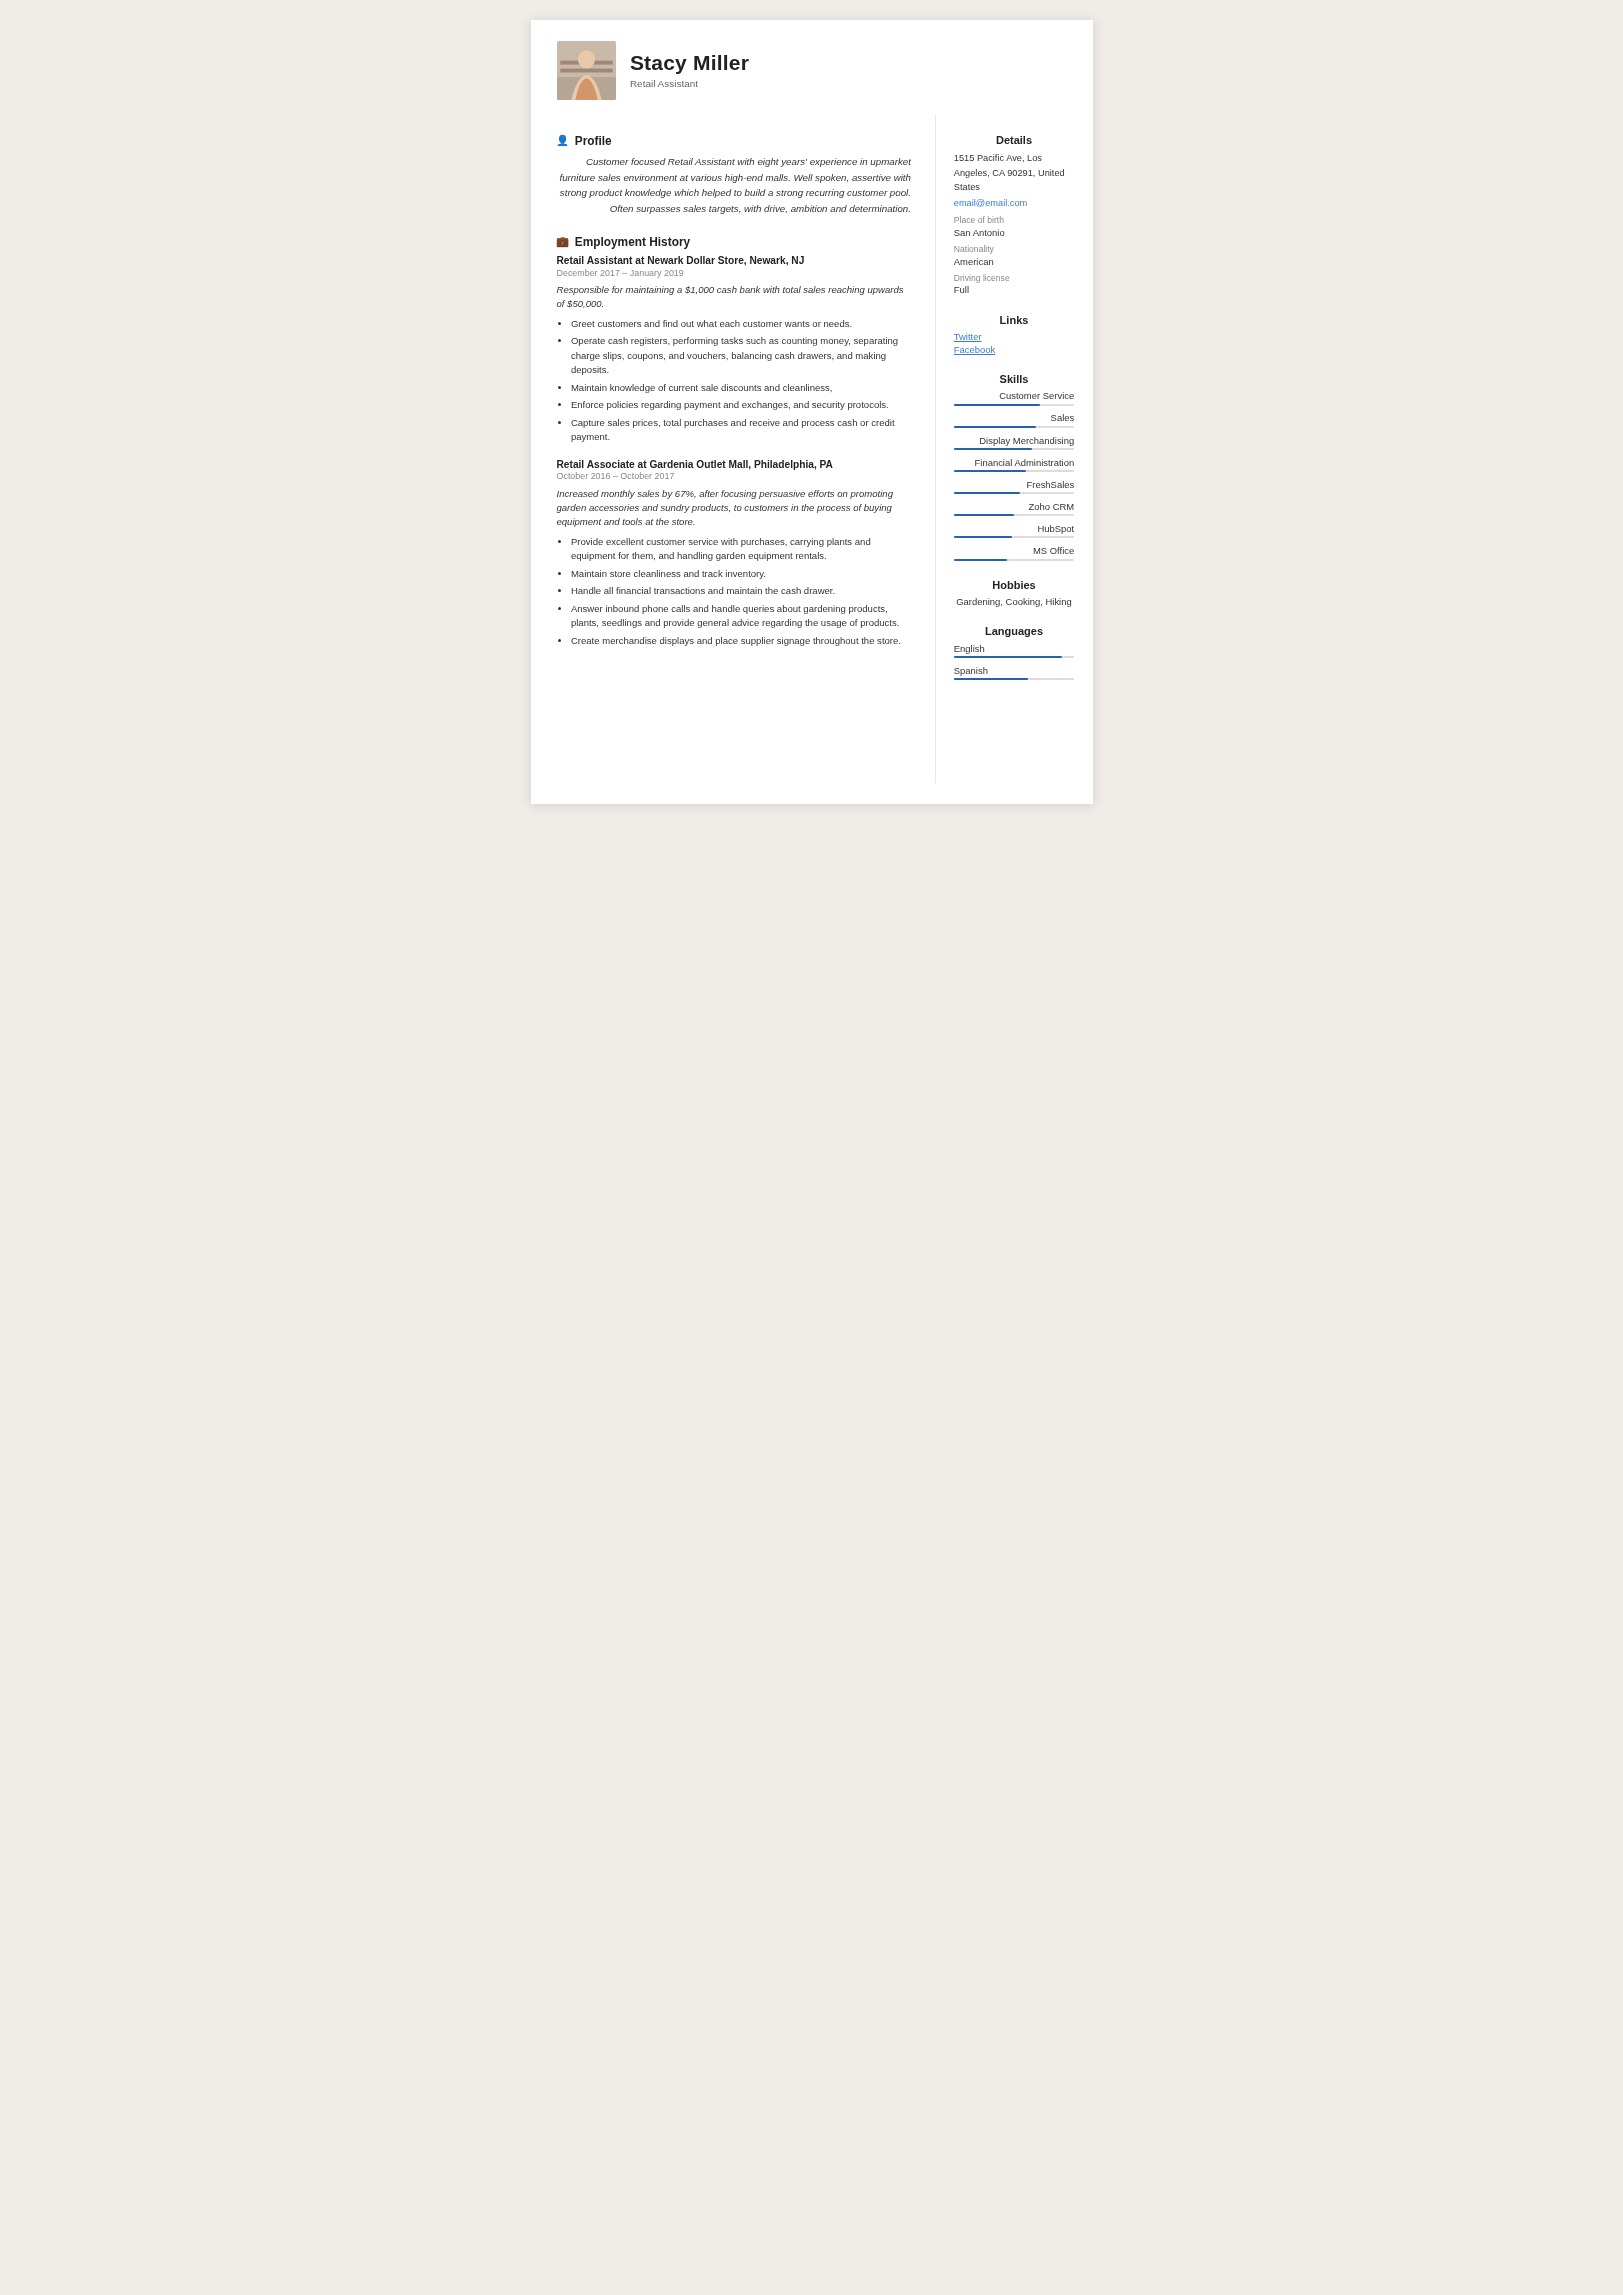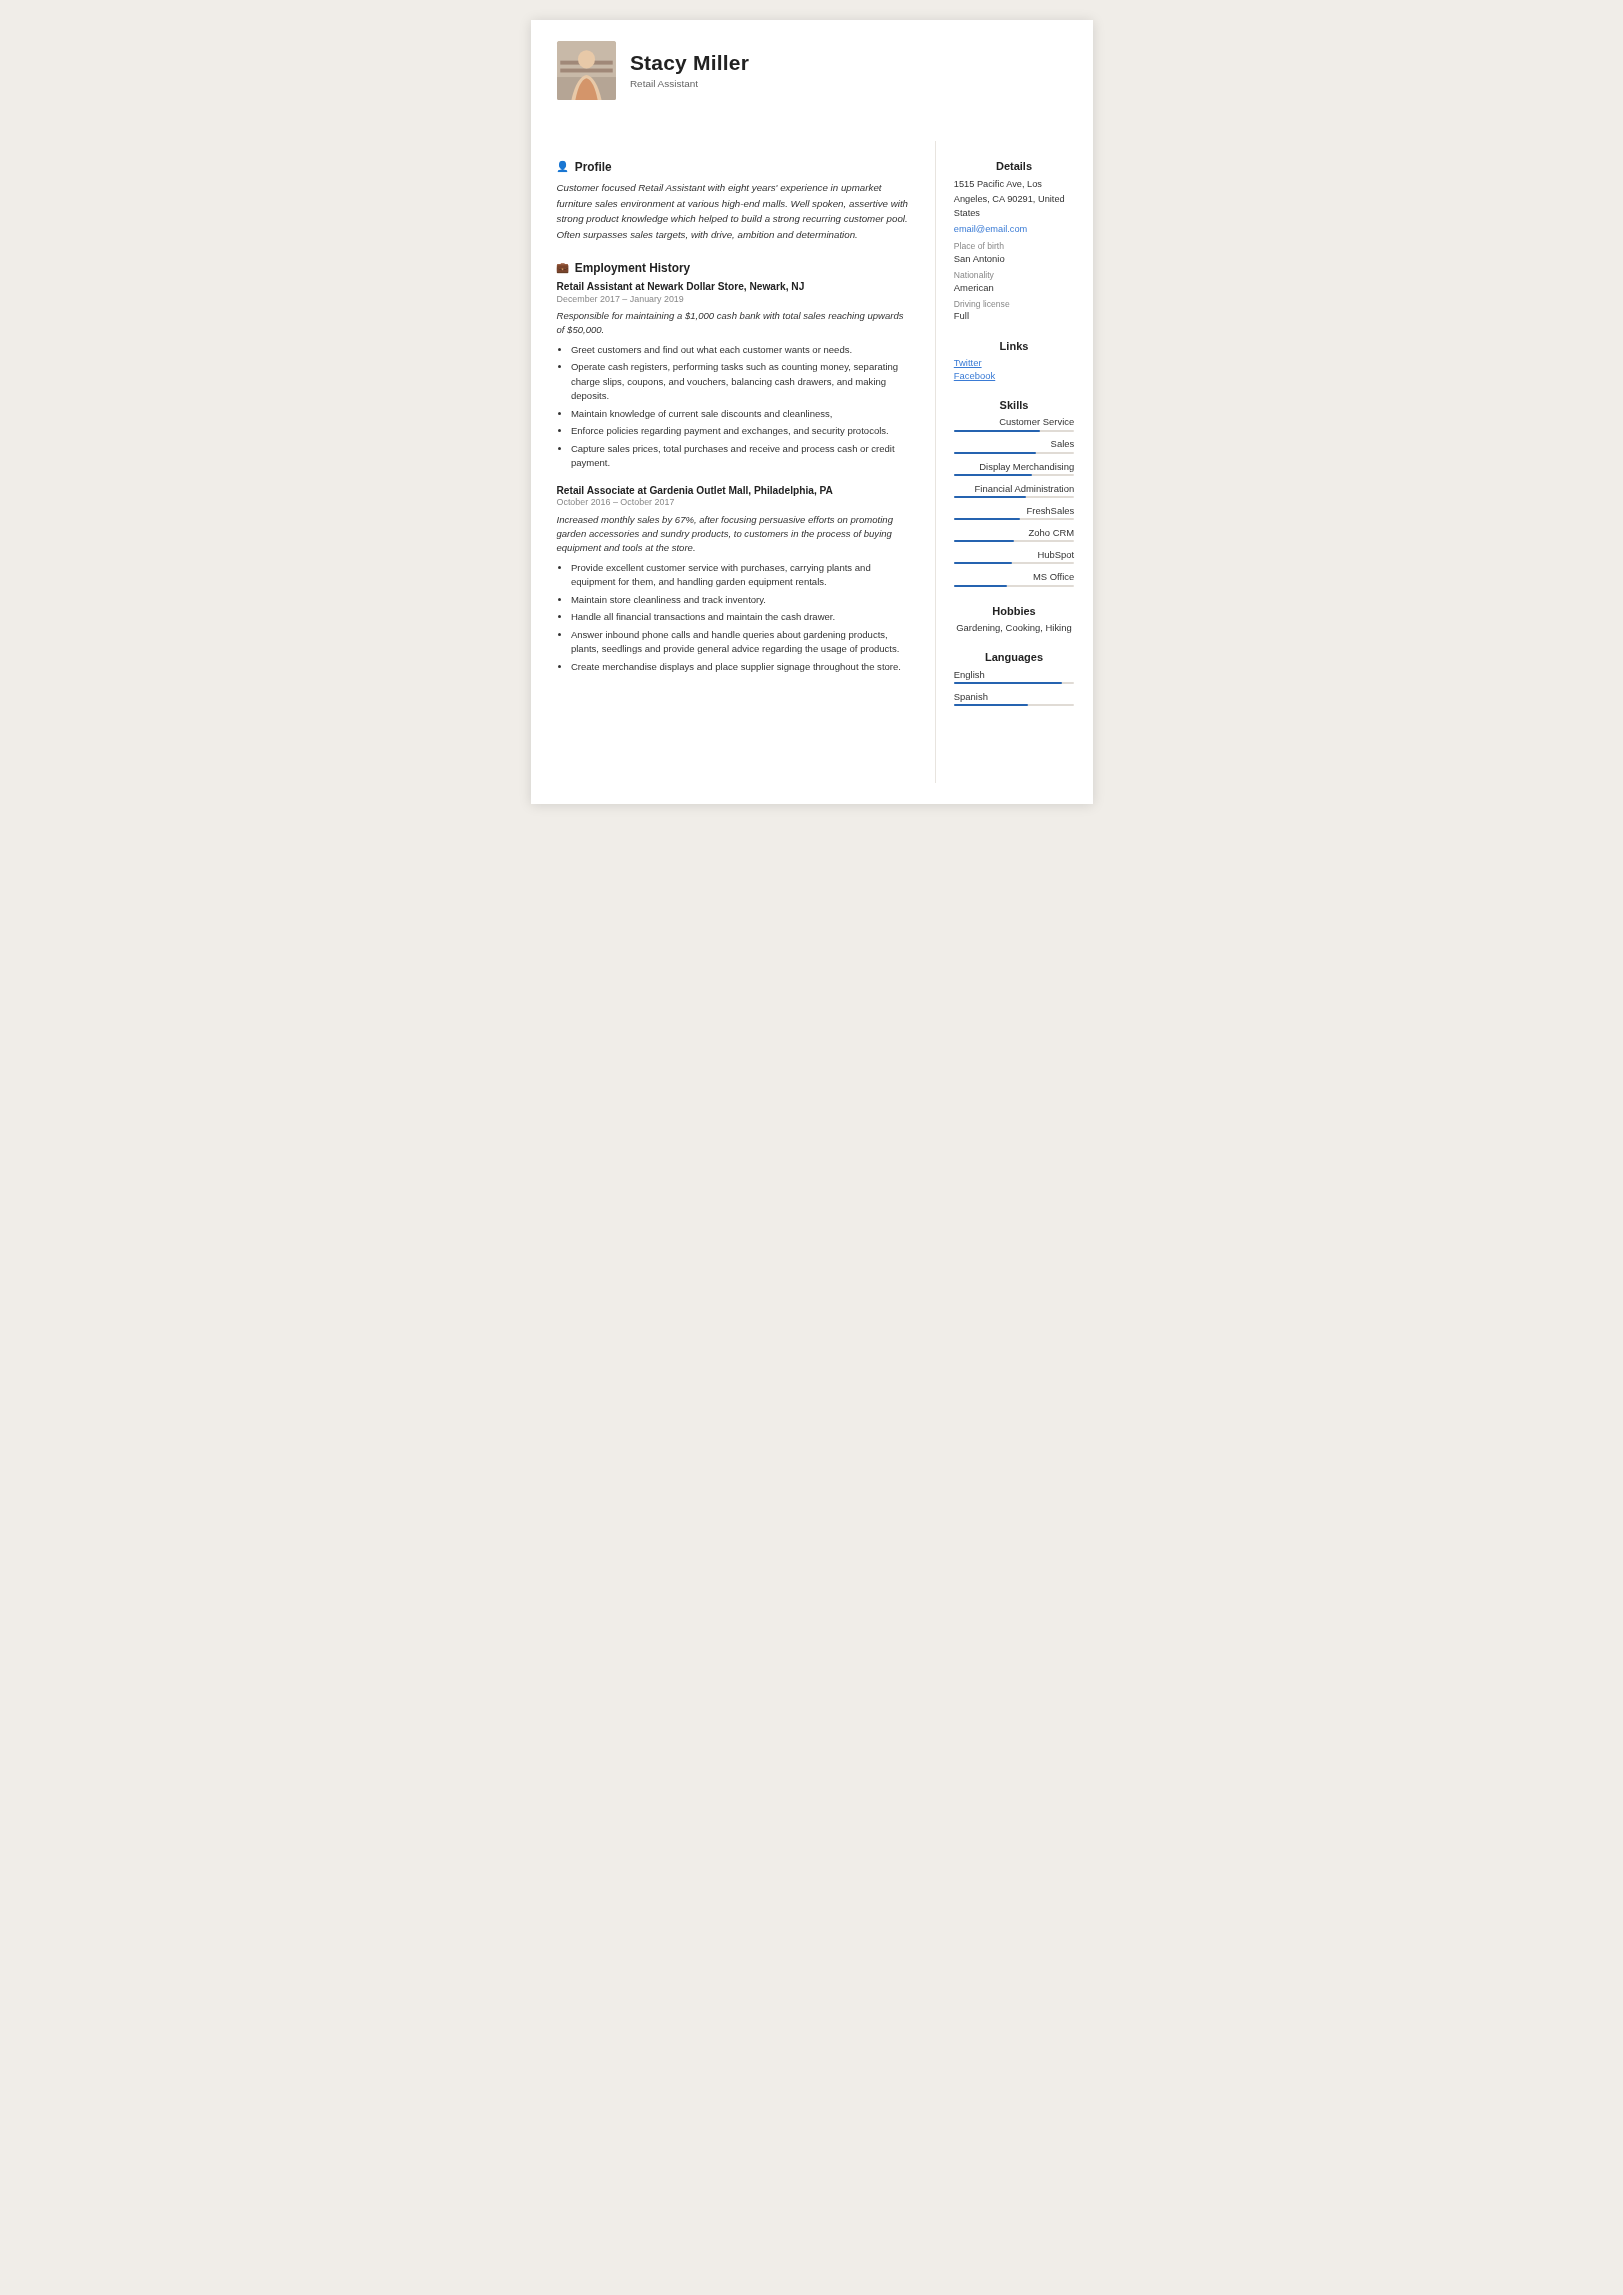--- a/index.html
+++ b/index.html
@@ -13,21 +13,20 @@
       min-height: 100vh;
     }
     .resume-container {
       background: #fff;
       width: 562px;
       min-height: 784px;
       box-shadow: 0 1.3px 11.8px rgba(0,0,0,0.13);
       display: flex;
       flex-direction: column;
       padding: 0;
-      gap: 26px;
     }
     
     .header {
       display: flex;
       align-items: center;
       padding: 21px 26px 15.7px 26px;
       border-bottom: none;
     }
     .avatar-wrap {
       width: 59px;
@@ -87,20 +86,21 @@
       font-weight: bold;
       color: #222;
       margin-bottom: 5.2px;
       text-align: center;
     }
     .profile-text {
       font-style: italic;
       color: #333;
       font-size: 0.93rem;
       line-height: 1.6;
+      text-align: right;
     }
     
     .job-title {
       font-size: 0.97rem;
       font-weight: bold;
       color: #222;
       margin-bottom: 1.3px;
     }
     .job-dates {
       font-size: 0.85rem;

